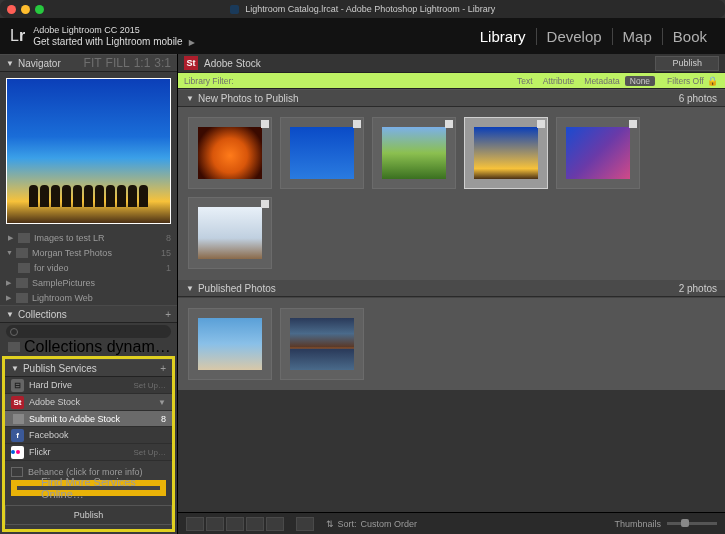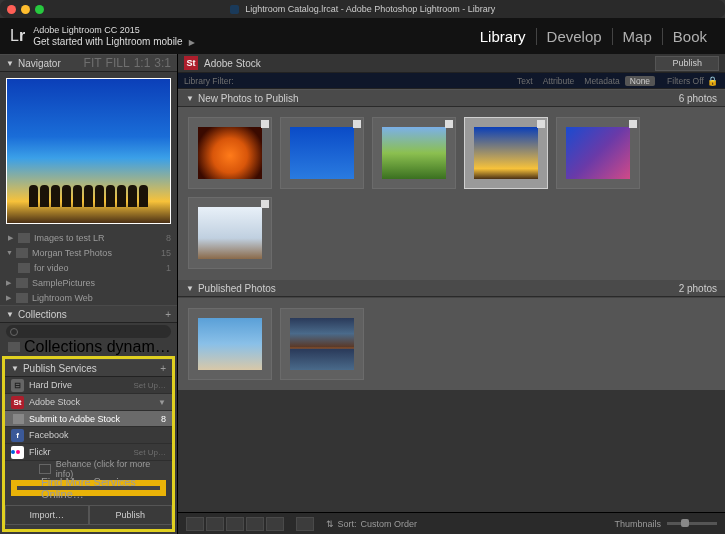--- a/index.html
+++ b/index.html
@@ -75,30 +75,30 @@
   .svc .tag{font-size:8px;color:var(--text-faint);}
   .svc .vtri{font-size:8px;color:#999;}
   .i-hd{background:#666;color:#222;}
   .i-st{background:var(--adobe-red);color:#fff;}
   .i-fb{background:var(--fb-blue);color:#fff;}
   .i-fl{background:#fff;}
   .i-fl::after{content:"";width:4px;height:4px;border-radius:50%;background:var(--flickr-pink);box-shadow:-5px 0 0 #0063dc;}
   .svc-sub{display:flex;align-items:center;height:16px;padding:0 6px 0 8px;font-size:9px;color:#fff;background:#6a6a6a;border-bottom:1px solid #2e2e2e;}
   .svc-sub .sicon{width:11px;height:10px;background:#888;margin-right:5px;}
   .svc-sub .label{flex:1;}
-  .link-row{height:16px;display:flex;align-items:center;padding:0 6px;font-size:9px;color:var(--text-dim);margin-left:28px;}
+  .link-row{height:16px;display:flex;align-items:flex-end;padding:0 6px;font-size:9px;color:var(--text-dim);}
   .link-row .licon{width:12px;height:10px;border:1px solid #666;margin-right:5px;}
   .find-btn{margin:3px 6px;height:16px;background:#444;border:6px solid #eab308;font-size:11px;color:var(--text-dim);display:flex;align-items:center;justify-content:center;padding-left:24px;}
   .btm-btns{margin-top:auto;display:flex;gap:0;padding:0;}
   .btm-btn{flex:1;height:20px;background:#3a3a3a;border:1px solid #555;font-size:9px;color:var(--text);display:flex;align-items:center;justify-content:center;}
   
   .breadcrumb{height:19px;display:flex;align-items:center;padding:0 6px;font-size:10px;color:var(--text);border-bottom:1px solid #222;}
   .breadcrumb .st{width:14px;height:14px;background:var(--adobe-red);color:#fff;font-size:9px;font-weight:bold;display:flex;align-items:center;justify-content:center;margin-right:6px;}
   .pubbtn{margin-left:auto;height:15px;padding:0 16px;background:#444;border:1px solid #555;font-size:9px;color:var(--text);display:flex;align-items:center;}
-  .filterbar{height:16px;display:flex;align-items:center;padding:0 6px;font-size:8.5px;color:var(--text-faint);background:#0f172a;border-bottom:1px solid #222;justify-content:center;}
+  .filterbar{height:16px;display:flex;align-items:center;padding:0 6px;font-size:8.5px;color:var(--text-faint);background:#bef264;border-bottom:1px solid #222;justify-content:center;}
   .filterbar .spacer{flex:1;}
   .ftab{padding:0 5px;}
   .ftab.active{background:#555;color:#ccc;border-radius:2px;}
   .lock{margin-left:4px;font-size:9px;}
   .content{flex:1;overflow:auto;}
   .section-hdr{height:18px;background:#4a4a4a;display:flex;align-items:center;padding:0 8px;font-size:10px;color:var(--text);border-top:1px solid #555;border-bottom:1px solid #2a2a2a;}
   .section-hdr .spacer{flex:1;}
   .grid{display:flex;flex-wrap:wrap;gap:8px;padding:10px;background:#555;}
   .cell{width:84px;height:72px;background:#606060;border:1px solid #6b6b6b;display:flex;align-items:center;justify-content:center;position:relative;}
   .cell.sel{background:#9a9a9a;border-color:#d0d0d0;}
@@ -263,21 +263,20 @@
           <span class="label">Flickr</span>
           <span class="tag">Set Up…</span>
         </div>
         <div class="link-row">
           <span class="licon"></span>
           <span>Behance (click for more info)</span>
         </div>
         <div class="find-btn">Find More Services Online…</div>
 
         <div class="btm-btns">
-          <div class="btm-btn">Import…</div>
           <div class="btm-btn">Publish</div>
         </div>
       </div>
     </div>
 
     <div class="right">
       <div class="breadcrumb">
         <span class="st">St</span>
         <span>Adobe Stock</span>
         <div class="pubbtn">Publish</div>

